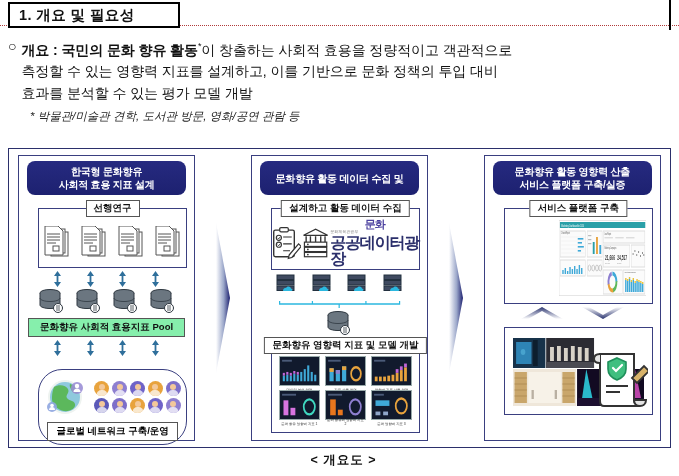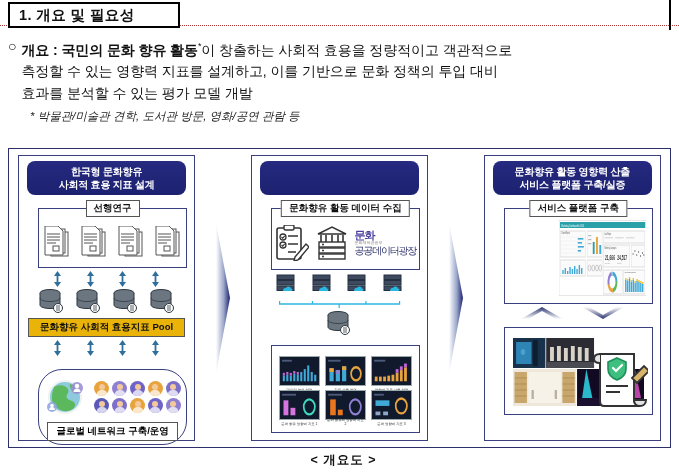--- a/index.html
+++ b/index.html
@@ -58,21 +58,21 @@
   }
 
   
   .subbox{ position:relative; margin:13px 7px 0 19px; border:1.2px solid #3a3f80; }
   .subbox-label{
     position:absolute; top:-9px; left:50%; transform:translateX(-50%);
     background:#fff; border:1.2px solid #555; padding:1px 7px;
     font-size:9.5px; font-weight:bold; color:#111; white-space:nowrap; z-index:3;
   }
   .plain-label{
-    margin:5px 9px 0 9px; border:1.2px solid #555; background:#eab308;
+    margin:5px 9px 0 9px; border:1.2px solid #555; background:#86efac;
     text-align:center; font-size:9.5px; font-weight:bold; color:#111; padding:2px 0;
   }
 
   .row-icons{ display:flex; justify-content:space-around; align-items:center; }
   .arrows4{ display:flex; justify-content:space-around; padding:0 22px; }
   .arr{ width:9px; height:16px; }
 
   .avatars{ display:grid; grid-template-columns:repeat(5,1fr); gap:2px; flex:1; }
   .av{ width:15px; height:15px; border-radius:50%; justify-self:center; position:relative; overflow:hidden;}
   .av::after{ content:""; position:absolute; left:50%; top:2.5px; transform:translateX(-50%);
@@ -289,25 +289,26 @@
               <stop offset=".55" stop-color="#9aa6c9"></stop>
               <stop offset="1" stop-color="#1d2170"></stop>
         </linearGradient>
           </defs>
         <path d="M1 0 L15 75 L1 150 Z" fill="url(#g1)"></path>
       </svg>
     </div>
 
     <div class="col">
       <div class="col-head">
+        <span>문화향유 활동 데이터 수집 및</span>
       </div>
 
       
       <div class="subbox" style="height:62px;">
-        <div class="subbox-label">문화향유 활동 데이터 수집</div>
+        <div class="subbox-label">설계하고 활동 데이터 수집</div>
         <div style="display:flex;align-items:center;justify-content:space-around;height:100%;padding-top:8px;">
           <svg width="34" height="36" viewBox="0 0 34 36">
             <rect x="2" y="3" width="24" height="31" rx="2" fill="#fff" stroke="#333" stroke-width="1.6"></rect>
             <rect x="9" y="0" width="10" height="5" rx="1.5" fill="#fff" stroke="#333" stroke-width="1.4"></rect>
             <circle cx="8" cy="12" r="3" fill="none" stroke="#333" stroke-width="1.3"></circle>
               <path d="M6.5 12l1.2 1.2 2-2.3" stroke="#333" stroke-width="1.1" fill="none"></path>
             <circle cx="8" cy="20" r="3" fill="none" stroke="#333" stroke-width="1.3"></circle>
               <path d="M6.5 20l1.2 1.2 2-2.3" stroke="#333" stroke-width="1.1" fill="none"></path>
             <path d="M13 11h10M13 19h10M13 27h8" stroke="#333" stroke-width="1.3"></path>
             <path d="M20 32 L31 19 l3 3 L23 35 l-4 1 Z" fill="#fff" stroke="#333" stroke-width="1.4"></path>
@@ -316,23 +317,23 @@
             <path d="M3 9 L17 2 L31 9 Z" fill="#fff" stroke="#333" stroke-width="1.4"></path>
             <path d="M6 10v7M11 10v7M17 10v7M23 10v7M28 10v7" stroke="#333" stroke-width="1.6"></path>
             <rect x="4" y="17" width="26" height="5" fill="#fff" stroke="#333" stroke-width="1.4"></rect>
             <rect x="4" y="23" width="26" height="5" fill="#fff" stroke="#333" stroke-width="1.4"></rect>
             <rect x="4" y="29" width="26" height="5" fill="#fff" stroke="#333" stroke-width="1.4"></rect>
             <circle cx="8" cy="19.5" r="1" fill="#333"></circle>
               <circle cx="8" cy="25.5" r="1" fill="#333"></circle>
               <circle cx="8" cy="31.5" r="1" fill="#333"></circle>
           </svg>
           <div style="text-align:left;line-height:1;">
-            <div style="font-size:11px;font-weight:bold;color:#4a3f9e;letter-spacing:-1px;">문화</div>
+            <div style="font-size:11px;font-weight:bold;color:#4a3f9e;letter-spacing:-1px;text-align:center;">문화</div>
             <div style="font-size:4px;color:#888;margin:0 0 1px 0;">문화체육관광부</div>
-            <div style="font-size:10px;font-weight:normal;color:#2b2f6b;letter-spacing:-1.2px;">공공데이터광장</div>
+            <div style="font-size:16px;font-weight:bold;color:#2b2f6b;letter-spacing:-1.2px;">공공데이터광장</div>
           </div>
         </div>
       </div>
 
       
       <div style="display:flex;justify-content:space-around;padding:4px 16px 0 16px;">
         <svg width="22" height="20" viewBox="0 0 22 20">
           <rect x="2" y="1" width="17" height="4.5" fill="#3f4a60" stroke="#22303f"></rect>
             <rect x="2" y="6.5" width="17" height="4.5" fill="#3f4a60" stroke="#22303f"></rect>
             <rect x="2" y="12" width="17" height="4.5" fill="#3f4a60" stroke="#22303f"></rect>
@@ -368,20 +369,21 @@
               <path d="M2 4v12c0 2 4.5 3.5 10 3.5s10-1.5 10-3.5V4"></path>
             </g>
           <path d="M2 9c0 2 4.5 3.5 10 3.5S22 11 22 9" stroke="#2e3740" stroke-width=".8" fill="none"></path>
           <circle cx="19" cy="19" r="4.5" fill="#fff" stroke="#2e3740"></circle>
           <path d="M17 17h4M17 19h4M17 21h4" stroke="#2e3740" stroke-width=".8"></path>
         </svg>
       </div>
 
       
       <div class="subbox" style="height:88px;margin-top:10px;">
+        <div class="subbox-label">문화향유 영향력 지표 및 모델 개발</div>
         <div class="minigrid" style="padding-top:10px;">
           <div class="mini">
             <svg width="100%" height="100%" viewBox="0 0 56 30" preserveAspectRatio="none">
               <rect width="56" height="30" fill="#111a2d"></rect>
                 <rect x="3" y="3" width="14" height="2" fill="#4a5a78"></rect>
               <g fill="#3fa9d8">
                   <rect x="4" y="20" width="3" height="6"></rect>
                   <rect x="9" y="19" width="3" height="7"></rect>
                   <rect x="14" y="20" width="3" height="6"></rect>
                   <rect x="19" y="18" width="3" height="8"></rect>

